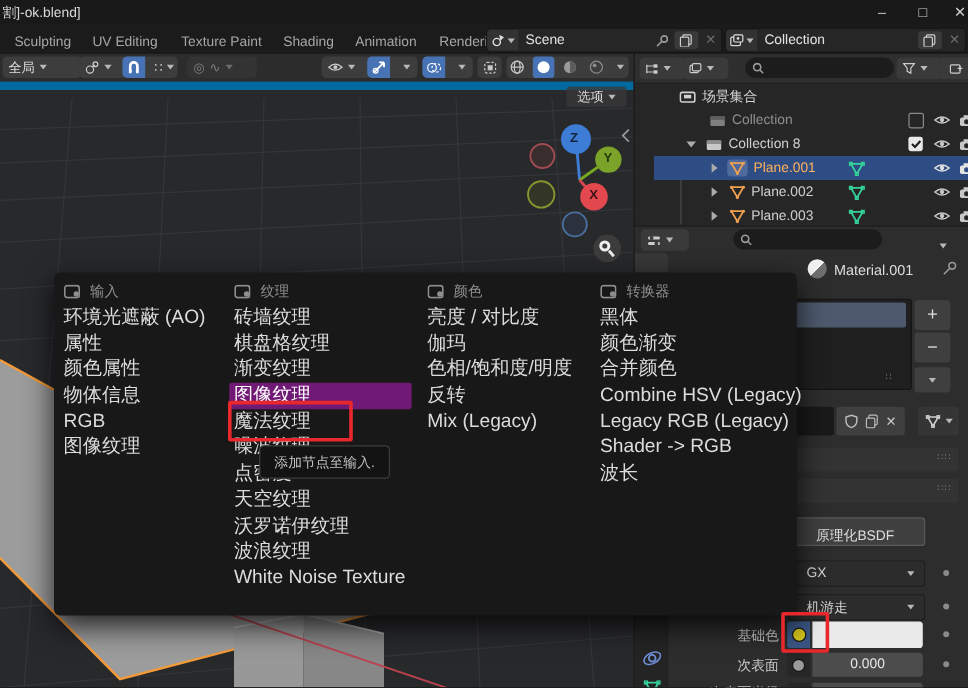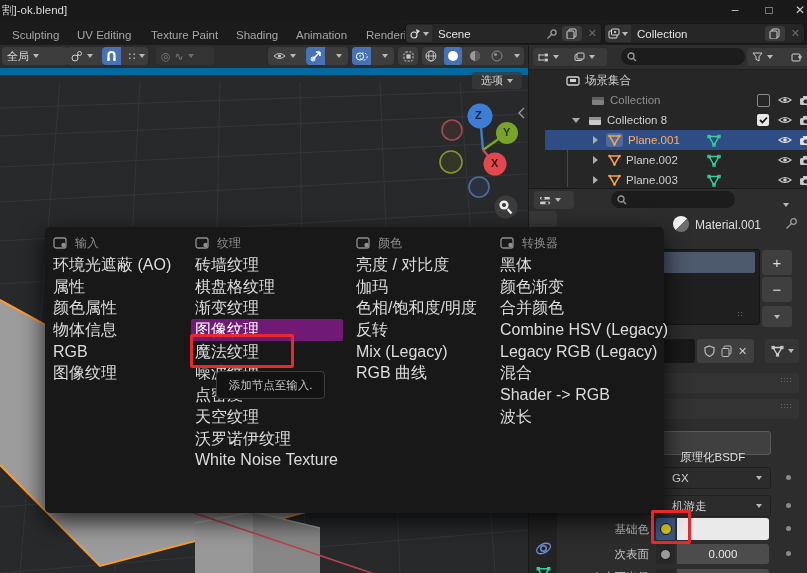--- a/index.html
+++ b/index.html
@@ -576,21 +576,21 @@
     </div>
 
     <div class="subpanel" style="left:30px;top:184px;width:240px;height:20px;">
       <span class="grip" style="left:222px;top:5px;">∷∷</span>
     </div>
     <div class="subpanel" style="left:30px;top:210px;width:240px;height:20px;">
       <span class="grip" style="left:222px;top:5px;">∷∷</span>
     </div>
 
     <div class="abs btn" style="left:30px;top:242px;width:210px;height:22px;border:1px solid #5a5a5a;background:#404040;">
-      <span class="abs" style="left:120px;top:18px;font-size:11.5px;">原理化BSDF</span>
+      <span class="abs" style="left:120px;top:7px;font-size:11.5px;">原理化BSDF</span>
     </div>
 
     <div class="dd" style="left:128px;top:278px;width:112px;">
       <span style="padding-left:14px;">GX</span>
       <span class="chev" style="position:absolute;right:8px;"></span>
     </div>
     <span class="animdot" style="left:257px;top:286px;"></span>
 
     <div class="dd" style="left:128px;top:306px;width:112px;">
       <span style="padding-left:14px;">机游走</span>
@@ -662,39 +662,38 @@
     <div class="mcol" style="left:150px;">
       <div class="mi">砖墙纹理</div>
       <div class="mi">棋盘格纹理</div>
       <div class="mi">渐变纹理</div>
       <div class="mi hl">图像纹理</div>
       <div class="mi">魔法纹理</div>
       <div class="mi">噪波纹理</div>
       <div class="mi">点密度</div>
       <div class="mi">天空纹理</div>
       <div class="mi">沃罗诺伊纹理</div>
+      <div class="mi">波浪纹理</div>
       <div class="mi">White Noise Texture</div>
     </div>
 
     <div class="mcol" style="left:311px;">
       <div class="mi">亮度 / 对比度</div>
       <div class="mi">伽玛</div>
       <div class="mi">色相/饱和度/明度</div>
       <div class="mi">反转</div>
       <div class="mi">Mix (Legacy)</div>
-      <div class="mi">RGB 曲线</div>
     </div>
 
     <div class="mcol" style="left:455px;">
       <div class="mi">黑体</div>
       <div class="mi">颜色渐变</div>
       <div class="mi">合并颜色</div>
       <div class="mi">Combine HSV (Legacy)</div>
       <div class="mi">Legacy RGB (Legacy)</div>
-      <div class="mi">混合</div>
       <div class="mi">Shader -&gt; RGB</div>
       <div class="mi">波长</div>
     </div>
   </div>
 
   <div class="abs tooltip">
     <span>添加节点至输入.</span>
   </div>
 
   <div class="abs redbox" style="left:190px;top:334px;width:98px;height:28px;"></div>

